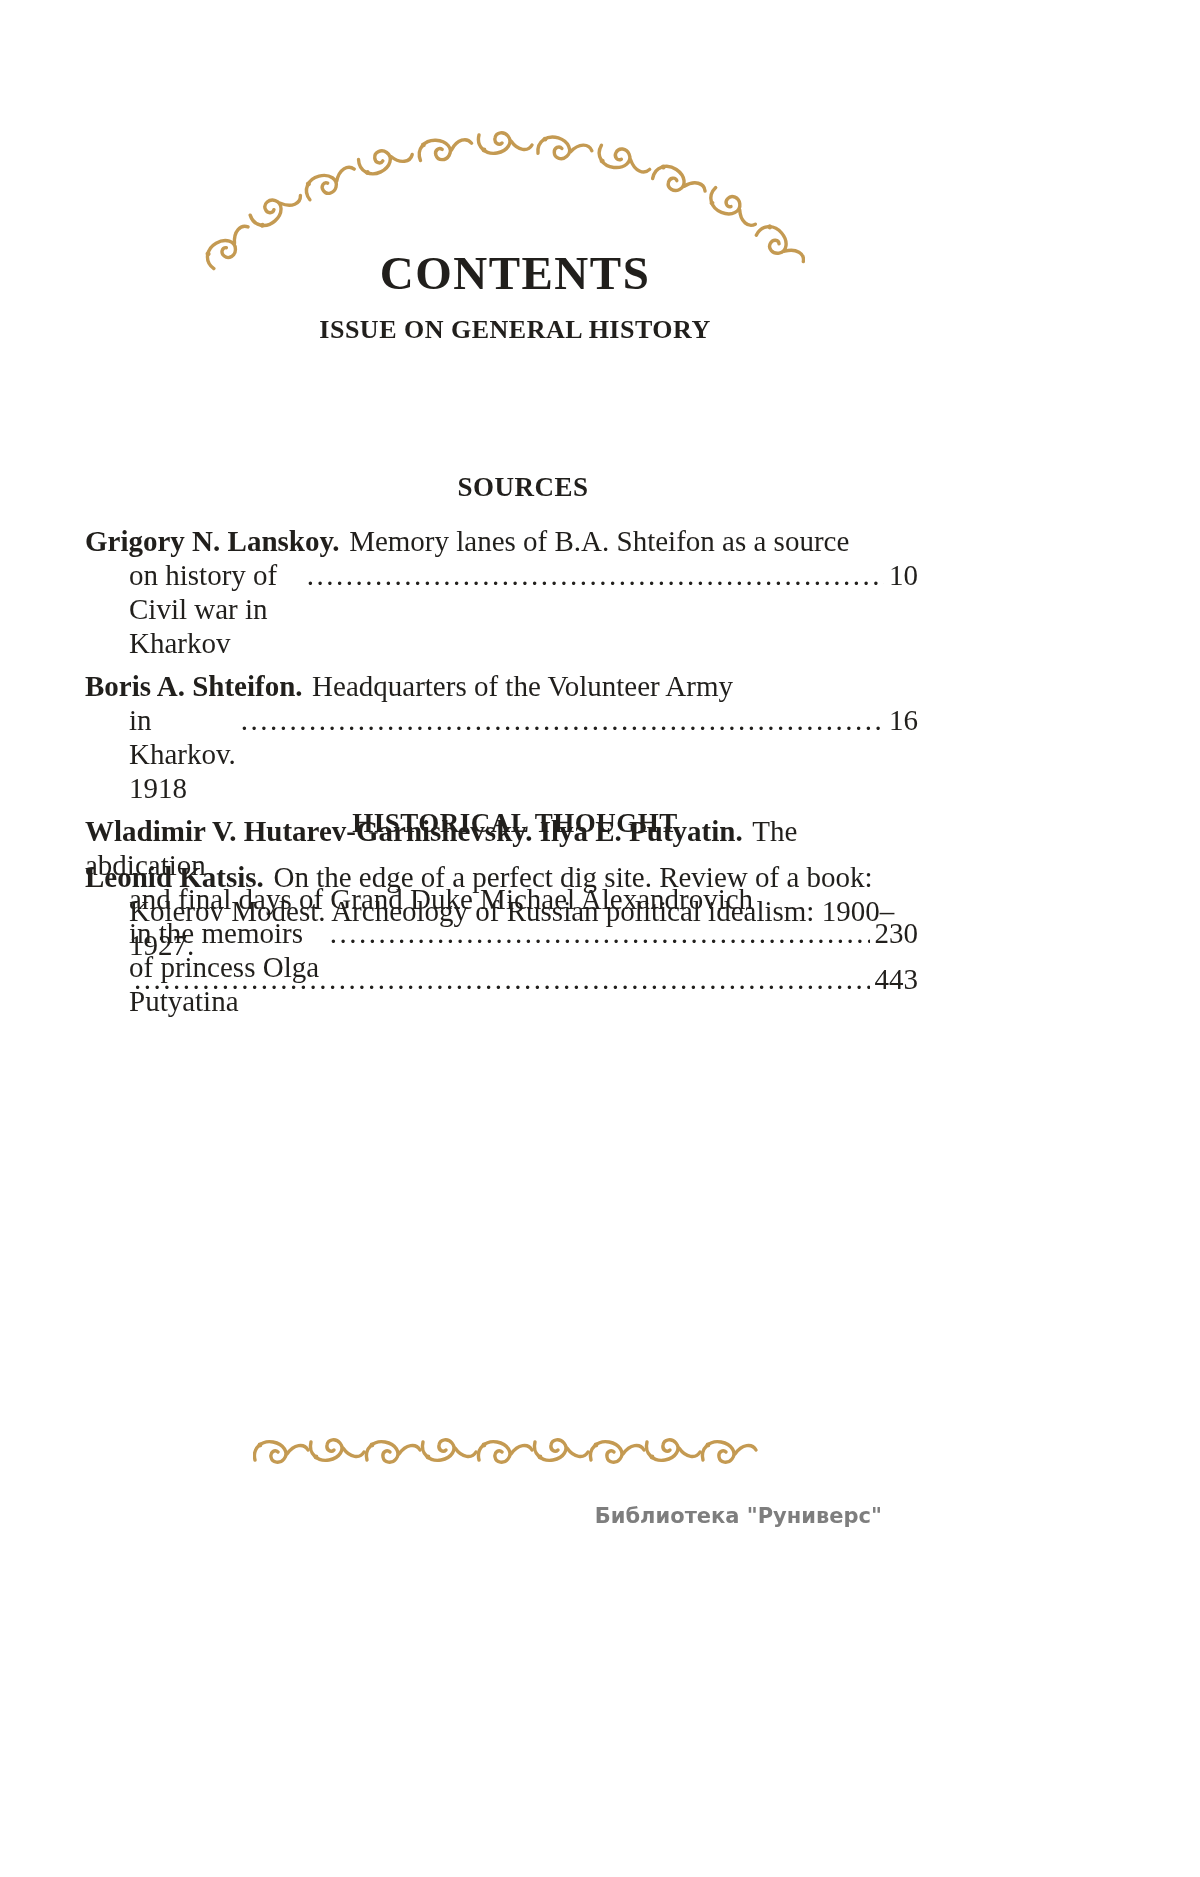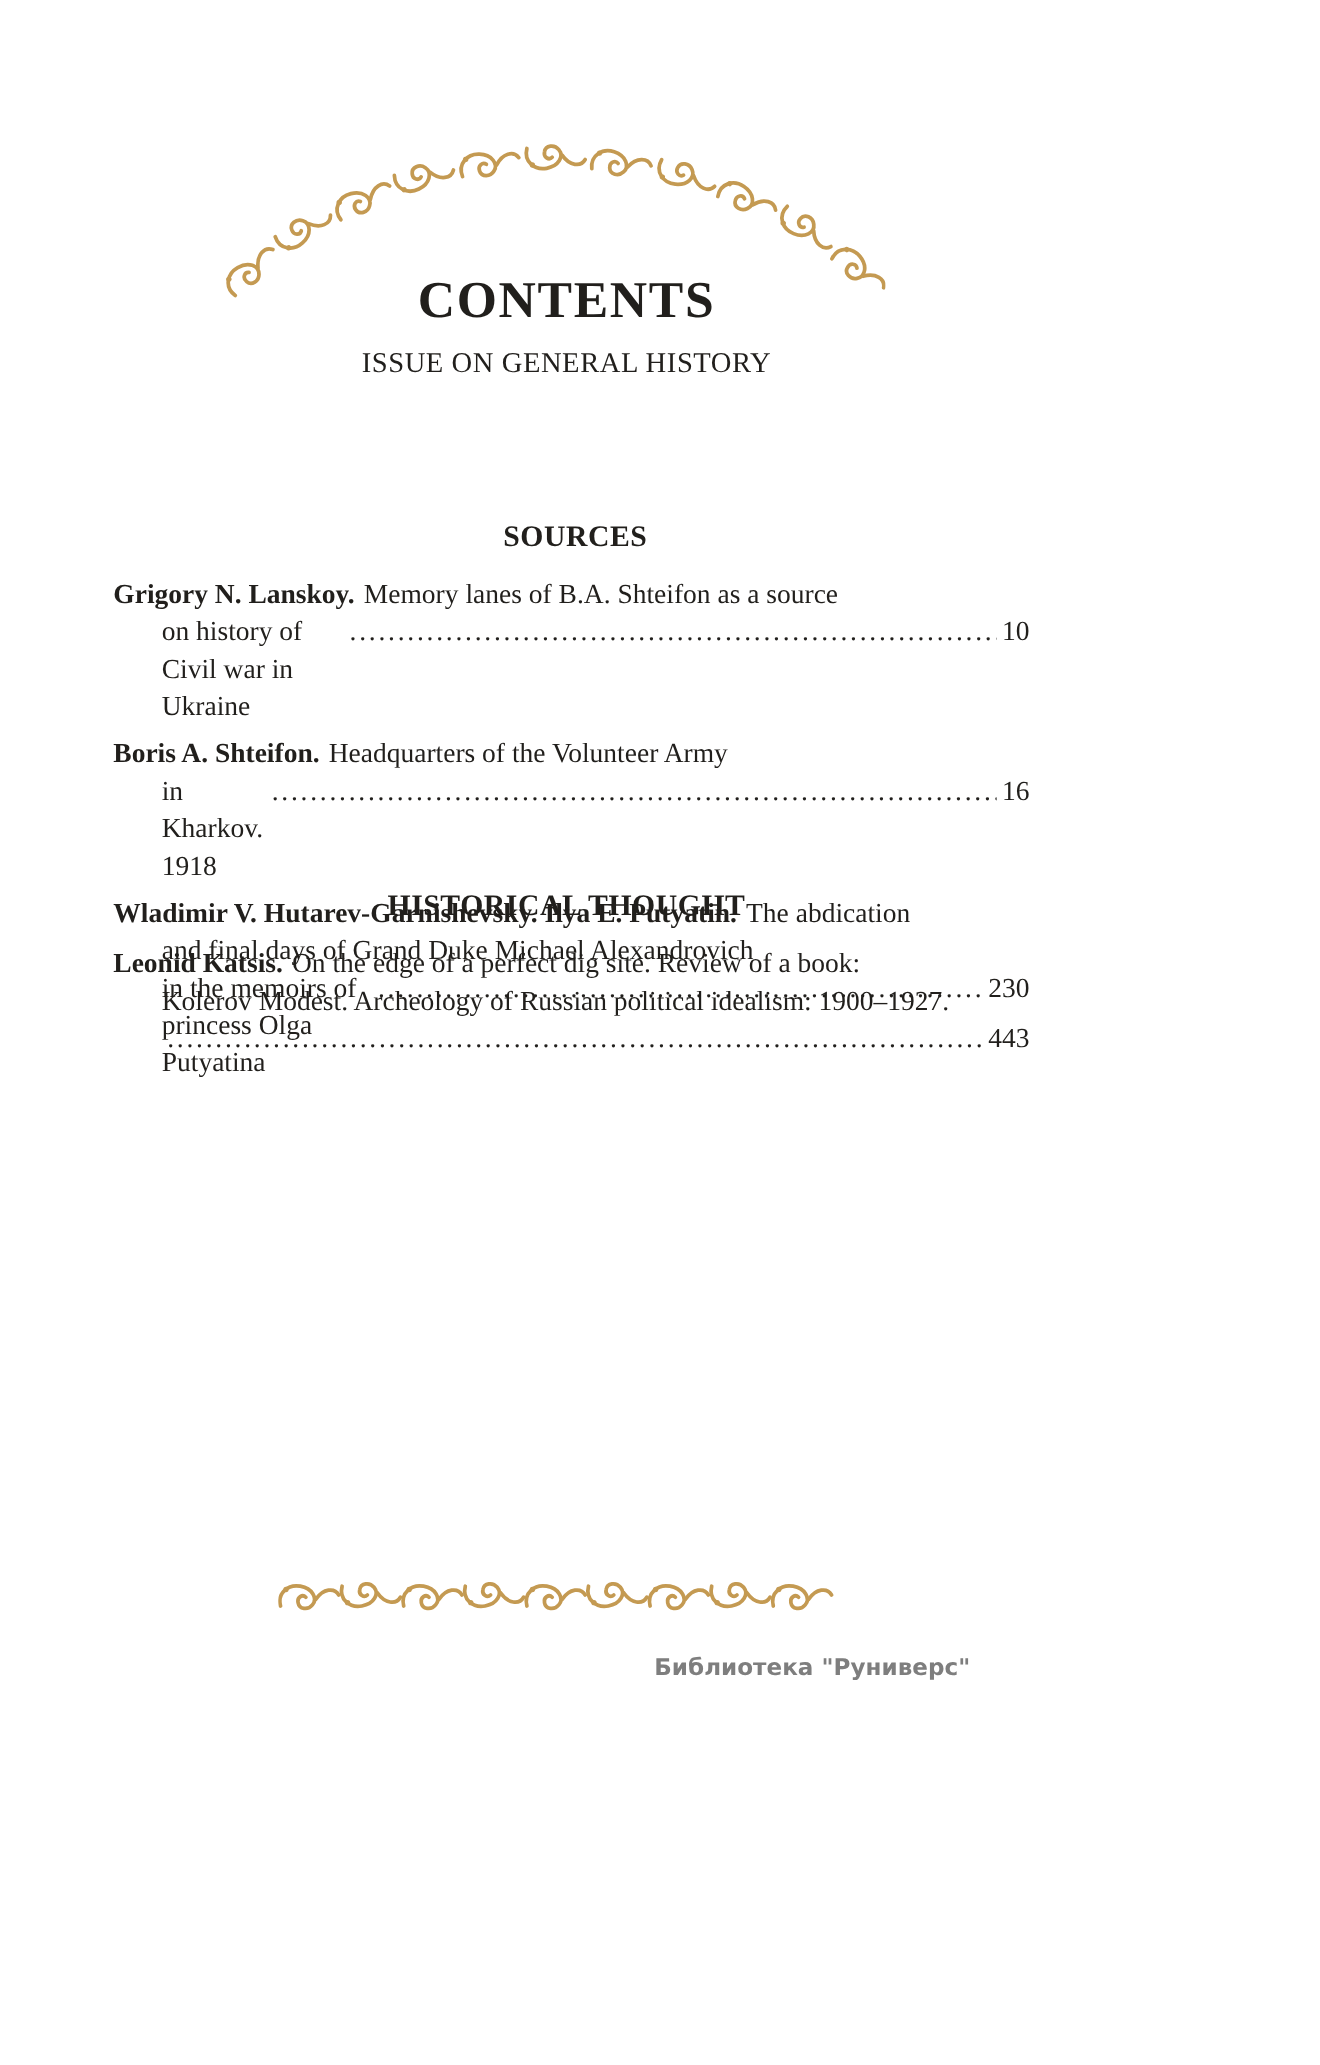--- a/index.html
+++ b/index.html
@@ -12,25 +12,25 @@
   body{
     width:1200px;height:1877px;position:relative;overflow:hidden;
     font-family:"Liberation Serif","DejaVu Serif",serif;
     color:var(--ink);
   }
   .ornament{position:absolute;}
   .orn-top{left:205px;top:126px;}
   .orn-bottom{left:253px;top:1428px;}
   .center-col{position:absolute;left:0;width:1030px;text-align:center;}
   .page-title{top:248px;font-size:47px;font-weight:700;letter-spacing:1.5px;line-height:1.1;}
-  .page-subtitle{top:315px;font-size:26px;font-weight:400;letter-spacing:0.5px;}
+  .page-subtitle{top:315px;font-size:26px;font-weight:700;letter-spacing:0.5px;}
   .sec-head{font-size:27px;font-weight:700;letter-spacing:0.5px;}
   .head-sources{top:472px;padding-left:16px;}
   .head-historical{top:808px;}
-  .entries{position:absolute;left:103px;width:833px;font-size:25px;line-height:34px;}
+  .entries{position:absolute;left:85px;width:833px;font-size:29px;line-height:34px;}
   .entries-sources{top:524px;}
   .entries-historical{top:860px;}
   .entry{margin-bottom:9px;}
   .line{display:block;}
   .cont{padding-left:44px;}
   .lastline{display:flex;align-items:baseline;}
   .authors{font-weight:700;margin-right:0.33em;}
   .leader{flex:1 1 auto;min-width:0;overflow:hidden;white-space:nowrap;margin:0 2px 0 5px;}
   .leader::after{
     content:"..........................................................................................................................................";
@@ -75,21 +75,21 @@
 
   <h3 class="center-col sec-head head-sources">SOURCES</h3>
 
   <div class="entries entries-sources">
 
     <div class="entry">
       <span class="line">
         <span class="authors">Grigory N. Lanskoy.</span><span>Memory lanes of B.A. Shteifon as a source</span>
       </span>
       <span class="line cont lastline">
-        <span>on history of Civil war in Ukraine</span>
+        <span>on history of Civil war in Kharkov</span>
         <span class="leader"></span>
         <span class="pagenum">10</span>
       </span>
     </div>
 
     <div class="entry">
       <span class="line">
         <span class="authors">Boris A. Shteifon.</span><span>Headquarters of the Volunteer Army</span>
       </span>
       <span class="line cont lastline">

